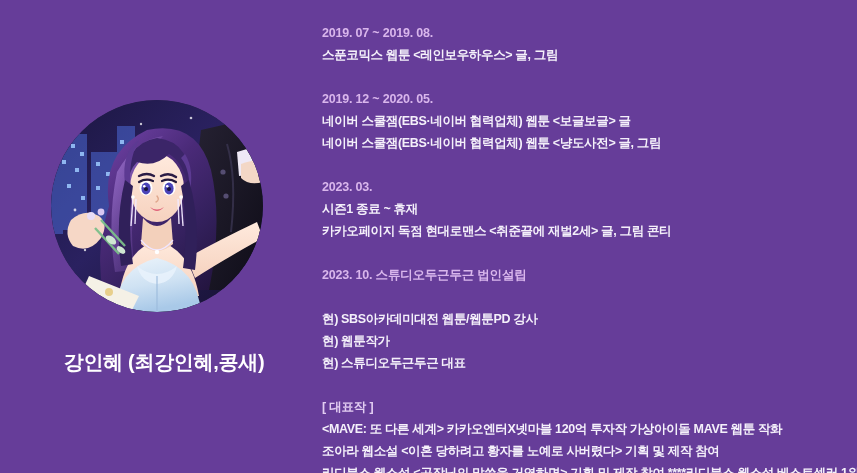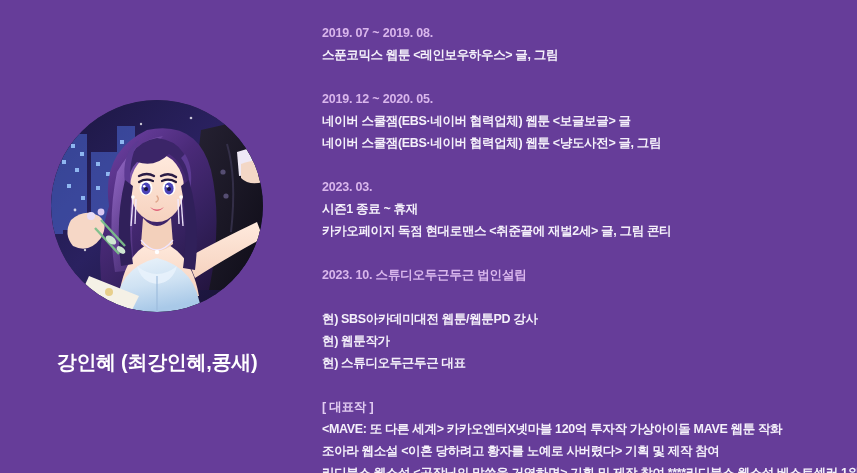--- a/index.html
+++ b/index.html
@@ -48,21 +48,21 @@
   .avatar-art {
     position: absolute;
     inset: 0;
     width: 100%;
     height: 100%;
     display: block;
   }
 
   .profile-name {
     position: absolute;
-    left: 1px;
+    left: 8px;
     top: 348px;
     width: 312px;
     text-align: center;
     color: #ffffff;
     font-size: 20px;
     font-weight: bold;
     letter-spacing: -0.3px;
     line-height: 28px;
     white-space: nowrap;
   }

